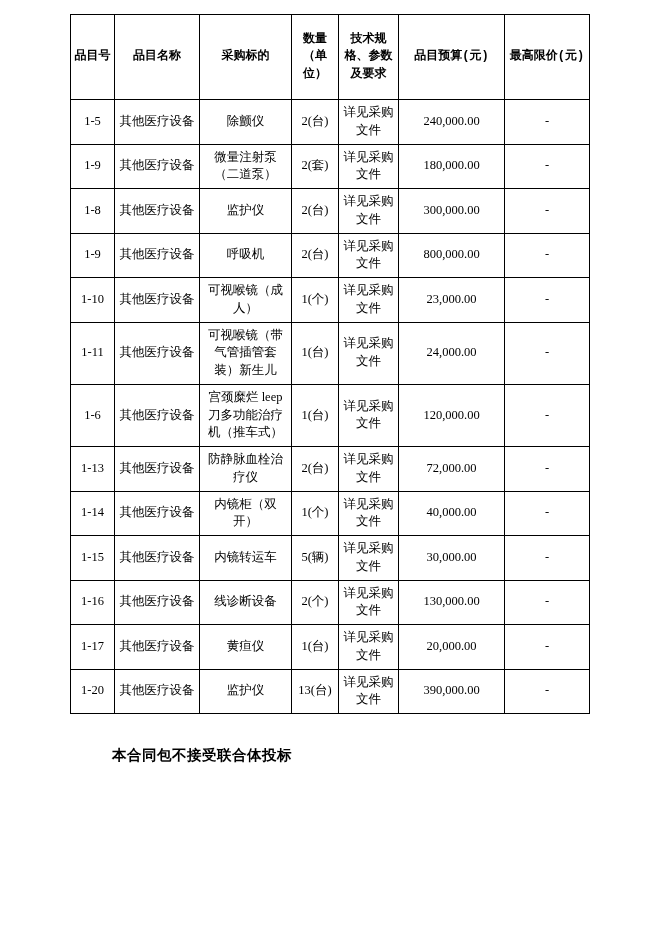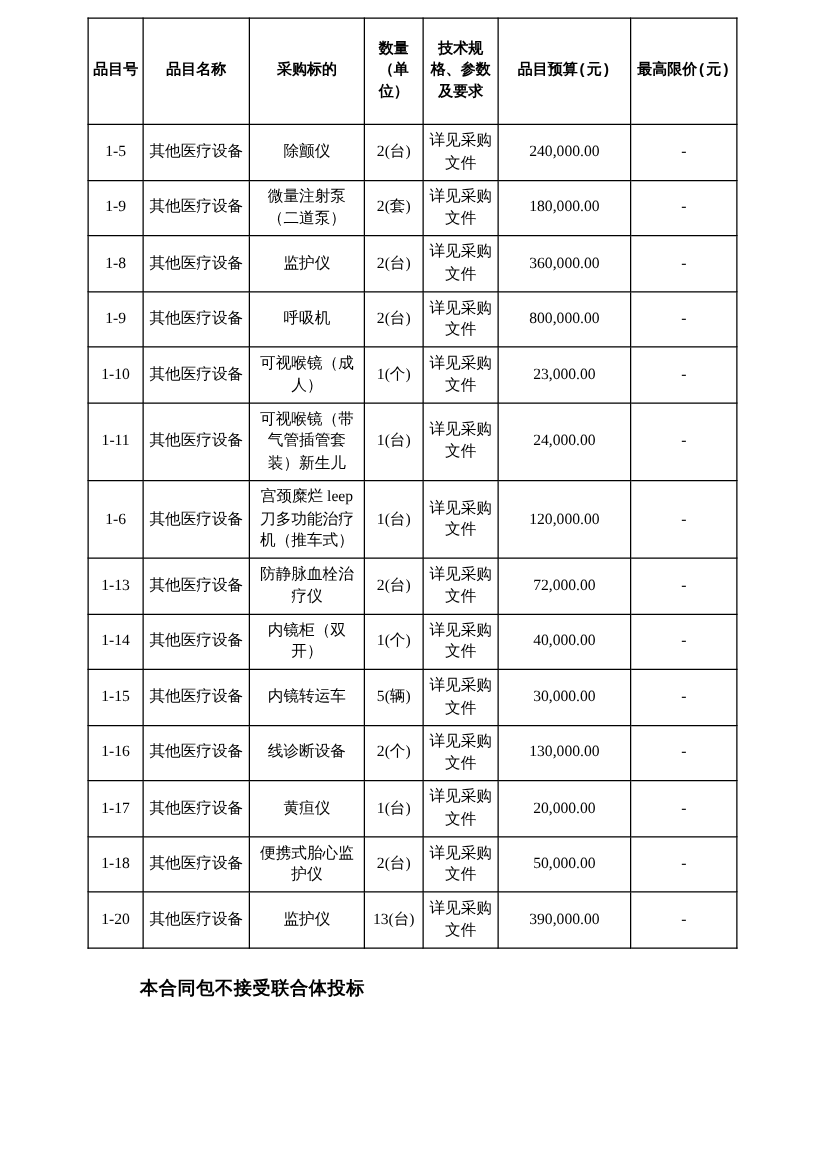--- a/index.html
+++ b/index.html
@@ -66,21 +66,21 @@
   td.spec {
     font-size: 12px;
     line-height: 1.4;
   }
   td.qty {
     font-size: 12px;
     white-space: nowrap;
     margin-left: 47px;
   }
   .note {
-    margin-top: 22px;
+    margin-top: 32px;
     margin-left: 42px;
     font-size: 14.5px;
     font-weight: bold;
     letter-spacing: 0.5px;
   }
 </style>
 </head>
 <body>
 
 <div class="page">
@@ -124,21 +124,21 @@
         <td class="spec">详见采购文件</td>
         <td class="amount">180,000.00</td>
         <td class="cap">-</td>
       </tr>
       <tr>
         <td class="code">1-8</td>
         <td>其他医疗设备</td>
         <td>监护仪</td>
         <td class="qty">2(台)</td>
         <td class="spec">详见采购文件</td>
-        <td class="amount">360,000.00</td>
+        <td class="amount">300,000.00</td>
         <td class="cap">-</td>
       </tr>
       <tr>
         <td class="code">1-9</td>
         <td>其他医疗设备</td>
         <td>呼吸机</td>
         <td class="qty">2(台)</td>
         <td class="spec">详见采购文件</td>
         <td class="amount">800,000.00</td>
         <td class="cap">-</td>
@@ -209,29 +209,20 @@
       <tr>
         <td class="code">1-17</td>
         <td>其他医疗设备</td>
         <td>黄疸仪</td>
         <td class="qty">1(台)</td>
         <td class="spec">详见采购文件</td>
         <td class="amount">20,000.00</td>
         <td class="cap">-</td>
       </tr>
       <tr>
-        <td class="code">1-18</td>
-        <td>其他医疗设备</td>
-        <td>便携式胎心监护仪</td>
-        <td class="qty">2(台)</td>
-        <td class="spec">详见采购文件</td>
-        <td class="amount">50,000.00</td>
-        <td class="cap">-</td>
-      </tr>
-      <tr>
         <td class="code">1-20</td>
         <td>其他医疗设备</td>
         <td>监护仪</td>
         <td class="qty">13(台)</td>
         <td class="spec">详见采购文件</td>
         <td class="amount">390,000.00</td>
         <td class="cap">-</td>
       </tr>
     </tbody>
   </table>

